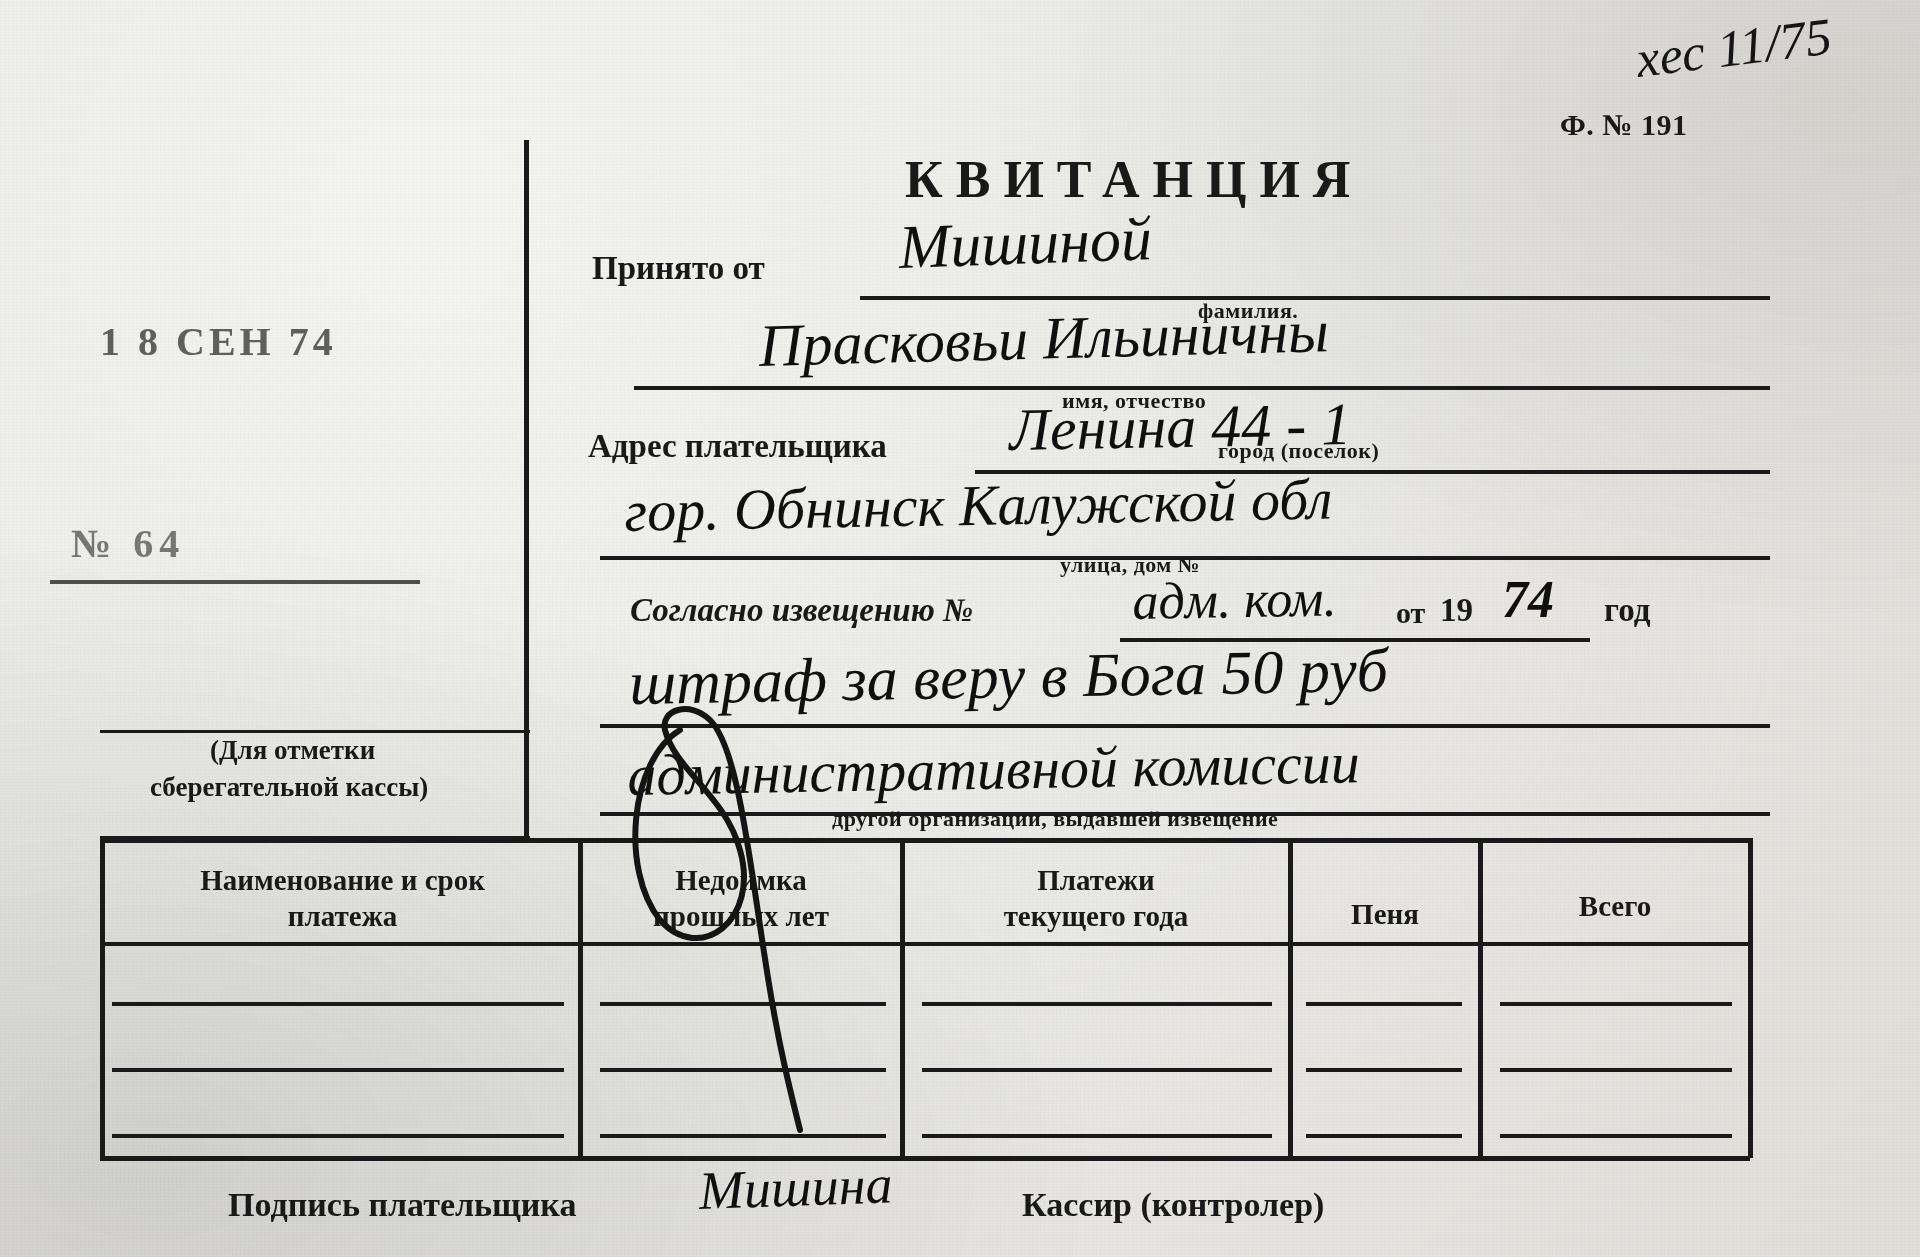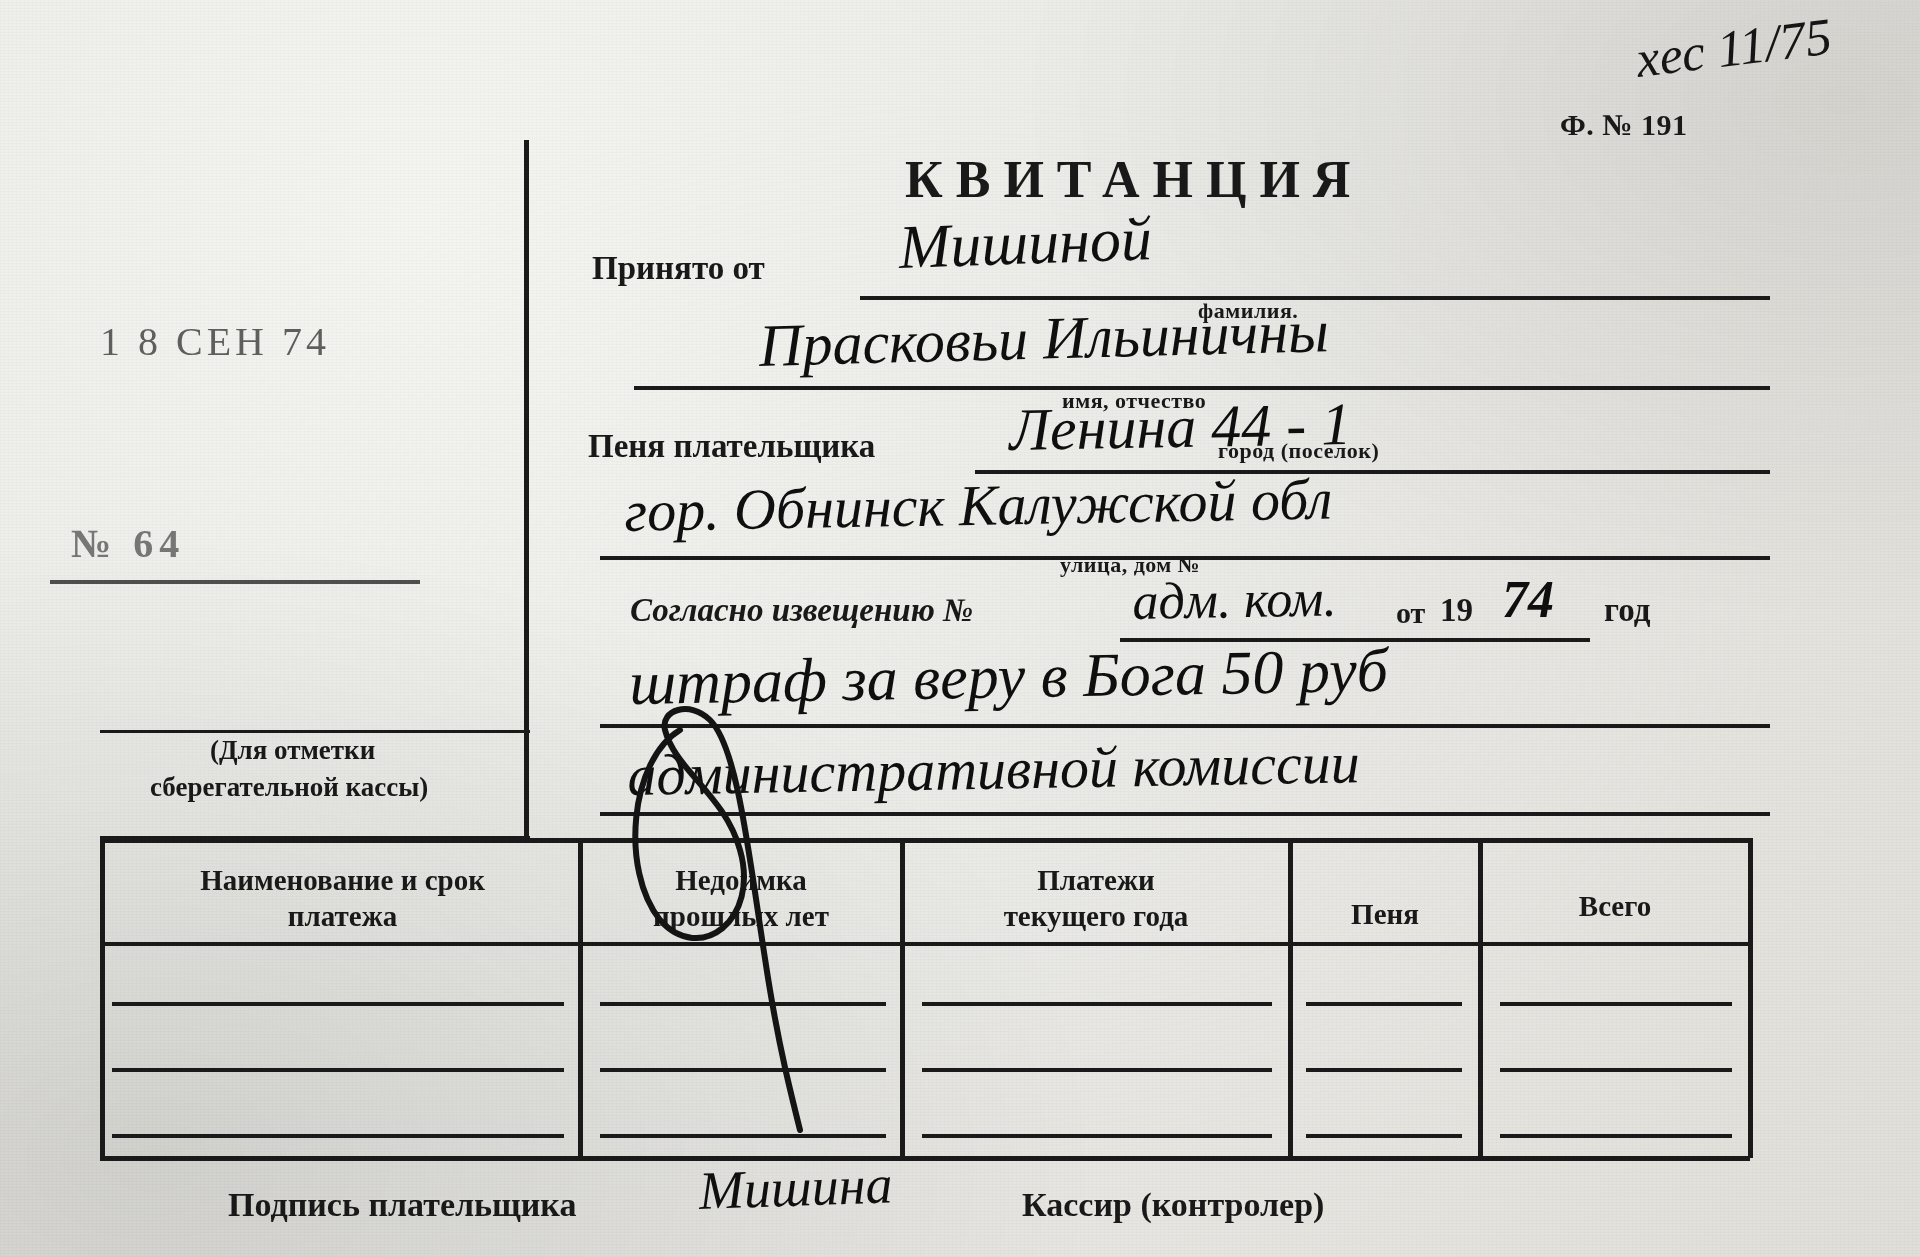--- a/index.html
+++ b/index.html
@@ -79,21 +79,21 @@
     left: 905px; top: 150px;
     font-size: 52px;
     letter-spacing: 13px;
     font-weight: 700;
   }
 
   
   #stamp-date {
     left: 100px; top: 318px;
     font-size: 40px;
-    font-weight: 400;
+    font-weight: 700;
     letter-spacing: 4px;
     color: #2a2a2a;
     opacity: .72;
     filter: blur(.4px);
   }
   #stamp-num {
     left: 71px; top: 520px;
     font-size: 40px;
     font-weight: 700;
     letter-spacing: 6px;
@@ -166,21 +166,21 @@
 
   <div class="abs print lbl" style="left:592px; top:250px;">Принято от</div>
   <div class="abs hand" style="left:900px; top:212px; font-size:62px; transform:rotate(-2deg);">Мишиной</div>
   <div class="rule" style="left:860px; top:296px; width:910px; height:4px;"></div>
   <div class="abs print sub" style="left:1198px; top:298px;">фамилия.</div>
 
   <div class="abs hand" style="left:760px; top:312px; font-size:60px; transform:rotate(-1.5deg);">Прасковьи Ильиничны</div>
   <div class="rule" style="left:634px; top:386px; width:1136px; height:4px;"></div>
   <div class="abs print sub" style="left:1062px; top:388px;">имя, отчество</div>
 
-  <div class="abs print lbl" style="left:588px; top:428px;">Пеня плательщика</div>
+  <div class="abs print lbl" style="left:588px; top:428px;">Адрес плательщика</div>
   <div class="abs hand" style="left:1010px; top:396px; font-size:60px; transform:rotate(-1deg);">Ленина 44 - 1</div>
   <div class="rule" style="left:975px; top:470px; width:795px; height:4px;"></div>
   <div class="abs print sub" style="left:1218px; top:438px;">город (поселок)</div>
 
   <div class="abs hand" style="left:625px; top:478px; font-size:58px; transform:rotate(-1deg);">гор. Обнинск Калужской обл</div>
   <div class="rule" style="left:600px; top:556px; width:1170px; height:4px;"></div>
   <div class="abs print sub" style="left:1060px; top:552px;">улица, дом №</div>
 
   <div class="abs print lbl" style="left:630px; top:592px;font-style:italic;">Согласно извещению №</div>
   <div class="abs hand" style="left:1133px; top:572px; font-size:52px; transform:rotate(-1deg);">адм. ком.</div>
@@ -188,20 +188,21 @@
   <div class="abs print lbl" style="left:1440px; top:592px;">19</div>
   <div class="abs hand" style="left:1502px; top:570px; font-size:52px; font-weight:700;">74</div>
   <div class="abs print lbl" style="left:1604px; top:592px;">год</div>
   <div class="rule" style="left:1120px; top:638px; width:470px; height:4px;"></div>
 
   <div class="abs hand" style="left:630px; top:648px; font-size:62px; transform:rotate(-1deg);">штраф за веру в Бога 50 руб</div>
   <div class="rule" style="left:600px; top:724px; width:1170px; height:4px;"></div>
 
   <div class="abs hand" style="left:628px; top:742px; font-size:58px; transform:rotate(-1deg);">административной комиссии</div>
   <div class="rule" style="left:600px; top:812px; width:1170px; height:4px;"></div>
+  <div class="abs print sub" style="left:832px; top:806px;">другой организации, выдавшей извещение</div>
 
   <div class="rule" style="left:578px; top:838px; width:5px; height:320px;"></div>
   <div class="rule" style="left:900px; top:838px; width:5px; height:320px;"></div>
   <div class="rule" style="left:1288px; top:838px; width:5px; height:320px;"></div>
   <div class="rule" style="left:1478px; top:838px; width:5px; height:320px;"></div>
   <div class="rule" style="left:1748px; top:838px; width:5px; height:320px;"></div>
   <div class="rule" style="left:100px; top:838px; width:5px; height:320px;"></div>
 
   <div class="th" style="left:110px; top:862px; width:465px; white-space:pre-line;">Наименование и срок
 платежа</div>

